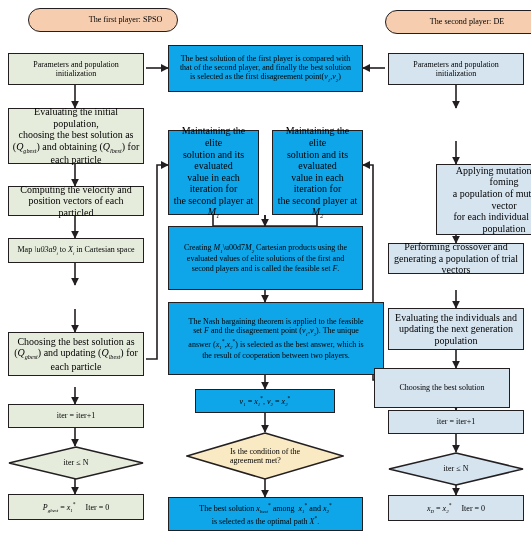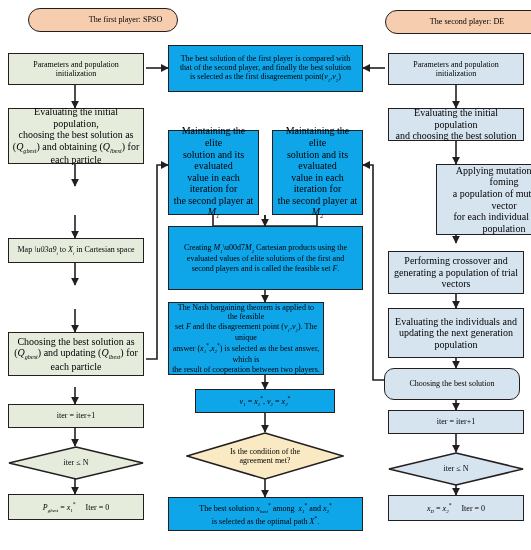--- a/index.html
+++ b/index.html
@@ -46,21 +46,21 @@
   .diamond {
     position: absolute;
     z-index: 2;
   }
   .diamond .dshape {
     position: absolute; inset: 0;
   }
   .diamond .dlabel {
     position: absolute; inset: 0;
     display: flex; align-items: center; justify-content: center;
-    text-align: center; line-height: 1.16;
+    text-align: left; line-height: 1.16;
   }
   .f78  { font-size: 10px; align-items: center; }
   .f80  { font-size: 8.0px; }
 
   i.it { font-style: italic; }
   sub  { font-size: 0.62em; font-style: italic; }
   sup  { font-size: 0.7em; }
 </style>
 </head>
 <body>
@@ -120,20 +120,23 @@
   </div>
 
   <div class="node green f80" style="left:8px; top:53px; width:136px; height:32px;">
     <span>Parameters and population<br>initialization</span>
   </div>
 
   <div class="node green f78" style="left:8px; top:108px; width:136px; height:56px;">
     <span>Evaluating the initial population,<br>choosing the best solution as<br>(<i class="it">Q</i><sub>gbest</sub>) and obtaining (<i class="it">Q</i><sub>lbest</sub>) for<br>each particle</span>
   </div>
 
+  <div class="node green f78" style="left:8px; top:186px; width:136px; height:30px;">
+    <span>Computing the velocity and<br>position vectors of each particled</span>
+  </div>
 
   <div class="node green f80" style="left:8px; top:238px; width:136px; height:25px;">
     <span>Map <i class="it">\u03a9</i><sub>i</sub> to <i class="it">X</i><sub>i</sub> in Cartesian space</span>
   </div>
 
 
   <div class="node green f78" style="left:8px; top:332px; width:136px; height:44px;">
     <span>Choosing the best solution as<br>(<i class="it">Q</i><sub>gbest</sub>) and updating (<i class="it">Q</i><sub>lbest</sub>) for<br>each particle</span>
   </div>
 
@@ -163,21 +166,21 @@
   </div>
 
   <div class="node cream f78" style="left:272px; top:130px; width:91px; height:85px;">
     <span>Maintaining the elite<br>solution and its evaluated<br>value in each iteration for<br>the second player at <i class="it">M</i><sub>2</sub></span>
   </div>
 
   <div class="node cream f80" style="left:168px; top:226px; width:195px; height:64px;">
     <span>Creating <i class="it">M</i><sub>1</sub>\u00d7<i class="it">M</i><sub>2</sub> Cartesian products using the<br>evaluated values of elite solutions of the first and<br>second players and is called the feasible set <i class="it">F</i>.</span>
   </div>
 
-  <div class="node cream f80" style="left:168px; top:302px; width:156px; height:73px;">
+  <div class="node cream f80" style="left:168px; top:302px; width:216px; height:73px;">
     <span>The Nash bargaining theorem is applied to the feasible<br>set <i class="it">F</i> and the disagreement point (<i class="it">v</i><sub>1</sub>,<i class="it">v</i><sub>2</sub>). The unique<br>answer (<i class="it">x</i><sub>1</sub><sup>*</sup>,<i class="it">x</i><sub>2</sub><sup>*</sup>) is selected as the best answer, which is<br>the result of cooperation between two players.</span>
   </div>
 
   <div class="node cream f80" style="left:195px; top:389px; width:140px; height:24px;">
     <span><i class="it">v</i><sub>1</sub> = <i class="it">x</i><sub>1</sub><sup>*</sup>, <i class="it">v</i><sub>2</sub> = <i class="it">x</i><sub>2</sub><sup>*</sup></span>
   </div>
 
   <div class="diamond" style="left:186px; top:432px; width:158px; height:48px;">
     <svg class="dshape" viewBox="0 0 158 48" preserveAspectRatio="none">
       <polygon points="79,1 157,24 79,47 1,24" fill="#faeac4" stroke="#231f20" stroke-width="1.5"></polygon>
@@ -192,37 +195,34 @@
   </div>
 
   <div class="node pill" style="left:385px; top:10px; width:164px; height:24px;">
     <span>The second player:  DE</span>
   </div>
 
   <div class="node blue f80" style="left:388px; top:53px; width:136px; height:32px;">
     <span>Parameters and population<br>initialization</span>
   </div>
 
-  <div class="node blue f78" style="left:388px; top:108px; width:136px; height:33px;">
-    <span>Evaluating the initial population<br>and choosing the best solution</span>
-  </div>
 
   <div class="node blue f78" style="left:388px; top:164px; width:136px; height:71px;margin-left:48px;">
     <span>Applying mutations and foming<br>a population of mutations vector<br>for each individual of the<br>population</span>
   </div>
 
-  <div class="node blue f78" style="left:388px; top:243px; width:136px; height:43px;margin-top:8px;">
+  <div class="node blue f78" style="left:388px; top:243px; width:136px; height:31px;">
     <span>Performing crossover and<br>generating a population of trial<br>vectors</span>
   </div>
 
-  <div class="node blue f78" style="left:388px; top:308px; width:136px; height:50px;">
+  <div class="node blue f78" style="left:388px; top:308px; width:136px; height:42px;">
     <span>Evaluating the individuals and<br>updating the next generation<br>population</span>
   </div>
 
-  <div class="node blue f80" style="left:384px; top:368px; width:136px; height:32px;border-radius:10px;">
+  <div class="node blue f80" style="left:374px; top:368px; width:136px; height:40px;">
     <span>Choosing the best solution</span>
   </div>
 
   <div class="node blue f80" style="left:388px; top:410px; width:136px; height:24px;">
     <span>iter = iter+1</span>
   </div>
 
   <div class="diamond" style="left:388px; top:452px; width:136px; height:34px;">
     <svg class="dshape" viewBox="0 0 136 34" preserveAspectRatio="none">
       <polygon points="68,1 135,17 68,33 1,17" fill="#d6e4f0" stroke="#231f20" stroke-width="1.5"></polygon>

